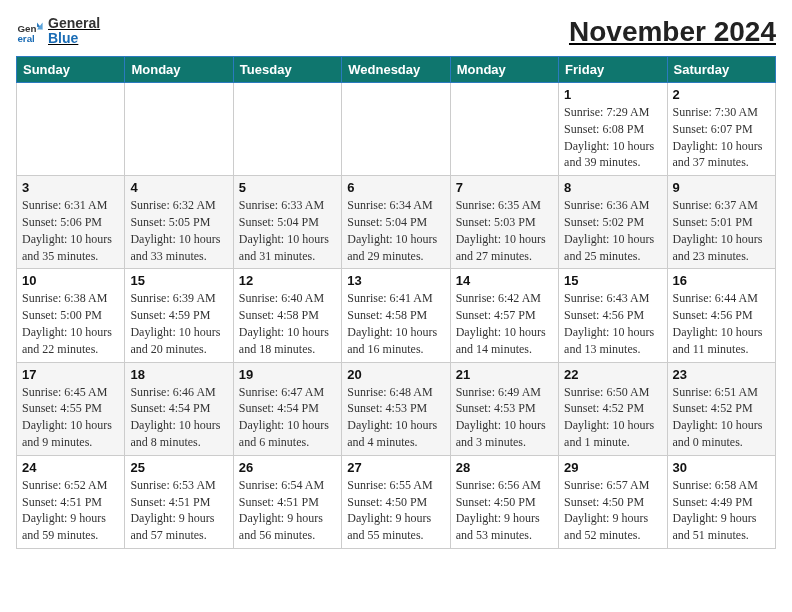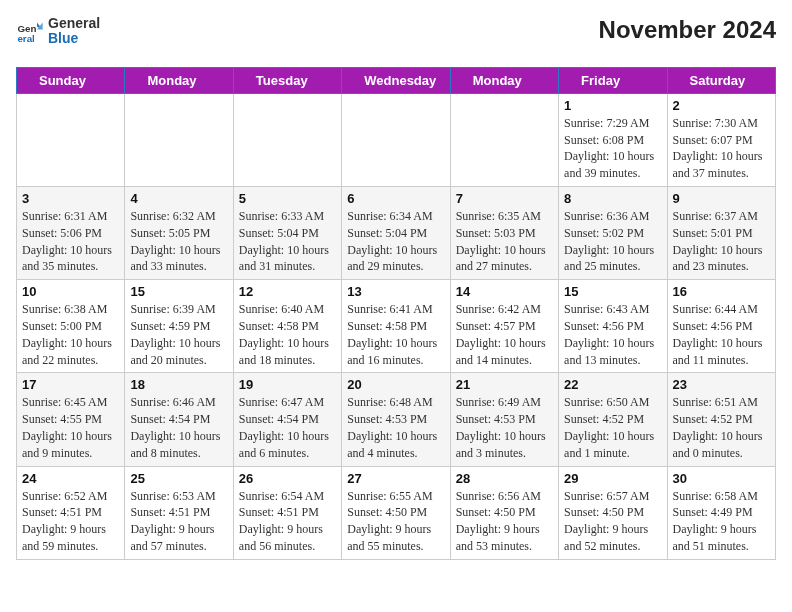--- a/index.html
+++ b/index.html
@@ -7,21 +7,22 @@
       font-family: Arial, sans-serif;
       background: #fff;
       width: 792px;
       min-height: 612px;
       padding: 16px;
     }
     .header-section {
       display: flex;
       justify-content: space-between;
       align-items: flex-start;
-      margin-bottom: 20px;
+      margin-bottom: 8px;
+      text-decoration: underline;
     }
     .logo {
       display: flex;
       align-items: center;
     }
     .logo-text {
       font-size: 14px;
       font-weight: bold;
       color: #333;
       line-height: 1.1;
@@ -31,38 +32,38 @@
     }
     .logo-icon {
       width: 28px;
       height: 28px;
       margin-right: 4px;
     }
     .title-block {
       text-align: right;
     }
     .month-title {
-      font-size: 24px;
+      font-size: 28px;
       font-weight: bold;
       color: #222;
     }
     .location-title {
       font-size: 16px;
       color: #444;
     }
     .calendar-table {
       width: 100%;
       border-collapse: collapse;
       table-layout: fixed;
     }
     .calendar-table th {
-      background-color: #a21caf;
+      background-color: #0f766e;
       color: #fff;
       text-align: left;
-      padding: 5px 22px;
+      padding: 5px 6px;
       font-size: 13px;
       border: 1px solid #2a7abf;
     }
     .calendar-table td {
       border: 1px solid #ccc;
       vertical-align: top;
       padding: 4px 5px;
       font-size: 10.5px;
       color: #333;
       height: 80px;

